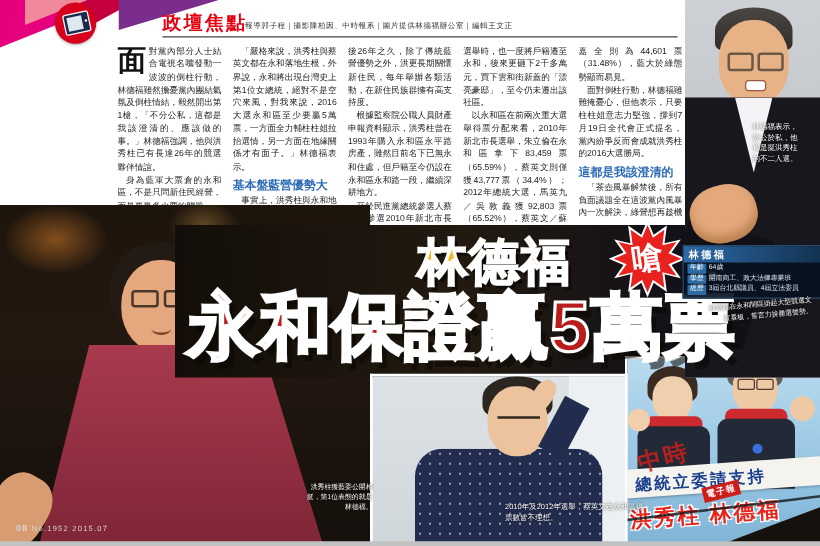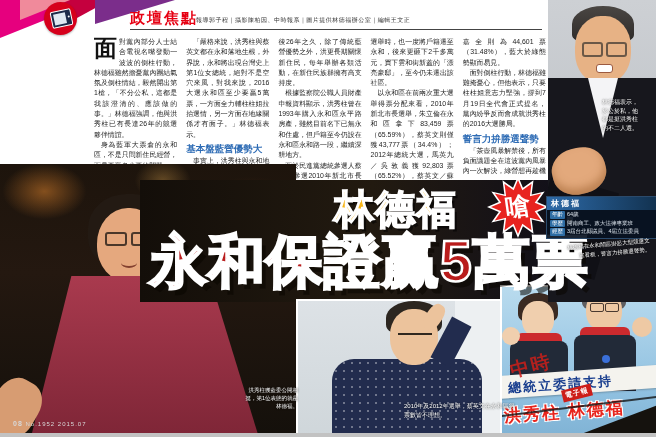--- a/index.html
+++ b/index.html
@@ -161,21 +161,21 @@
   <div class="article">
     <p class="noindent"><span class="dropcap">面</span><span>對黨內部分人士結合電視名嘴發動一波波的倒柱行動，林德福雖然擔憂黨內團結氣氛及倒柱情結，毅然開出第1槍，「不分公私，這都是我該澄清的、應該做的事。」林德福強調，他與洪秀柱已有長達26年的競選夥伴情誼。</span></p>
     <p>身為藍軍大票倉的永和區，不是只問新住民經營，而是要贏多少票的問題。</p>
     <p>「嚴格來說，洪秀柱與蔡英文都在永和落地生根，外界說，永和將出現台灣史上第1位女總統，絕對不是空穴來風，對我來說，2016大選永和區至少要贏5萬票，一方面全力輔柱柱姐拉抬選情，另一方面在地緣關係才有面子。」林德福表示。</p>
     <h3 class="subhead">基本盤藍營優勢大</h3>
     <p>事實上，洪秀柱與永和地緣關係深厚，自1989年參選第1屆增額立委開始，前後26年之久，除了傳統藍營優勢之外，洪更長期關懷新住民，每年舉辦各類活動，在新住民族群擁有高支持度。</p>
     <p>根據監察院公職人員財產申報資料顯示，洪秀柱曾在1993年購入永和區永平路房產，雖然目前名下已無永和住處，但戶籍至今仍設在永和區永和路一段，繼續深耕地方。</p>
     <p>至於民進黨總統參選人蔡英文參選2010年新北市長選舉時，也一度將戶籍遷至永和，後來更砸下2千多萬元，買下雲和街新蓋的「漂亮豪邸」，至今仍未遷出該社區。</p>
     <p>以永和區在前兩次重大選舉得票分配來看，2010年新北市長選舉，朱立倫在永和區拿下83,459票（65.59%），蔡英文則僅獲43,777票（34.4%）；2012年總統大選，馬英九／吳敦義獲92,803票（65.52%），蔡英文／蘇嘉全則為44,601票（31.48%），藍大於綠態勢顯而易見。</p>
     <p>面對倒柱行動，林德福雖難掩憂心，但他表示，只要柱柱姐意志力堅強，撐到7月19日全代會正式提名，黨內紛爭反而會成就洪秀柱的2016大選勝局。</p>
-    <h3 class="subhead">誓言力拚勝選聲勢</h3>
+    <h3 class="subhead">這都是我該澄清的</h3>
     <p>「茶壺風暴解禁後，所有負面議題全在這波黨內風暴內一次解決，綠營想再趁機製造選戰議題，恐怕沒那麼容易。」林德福說。</p>
 
   </div>
 
   <div class="photo-hung">
     <div class="hung-hair"></div>
     <div class="hung-face">
       <div class="hung-glass" style="left:8px;"></div>
       <div class="hung-glass" style="left:34px;"></div>
       <div class="hung-smile"></div>

